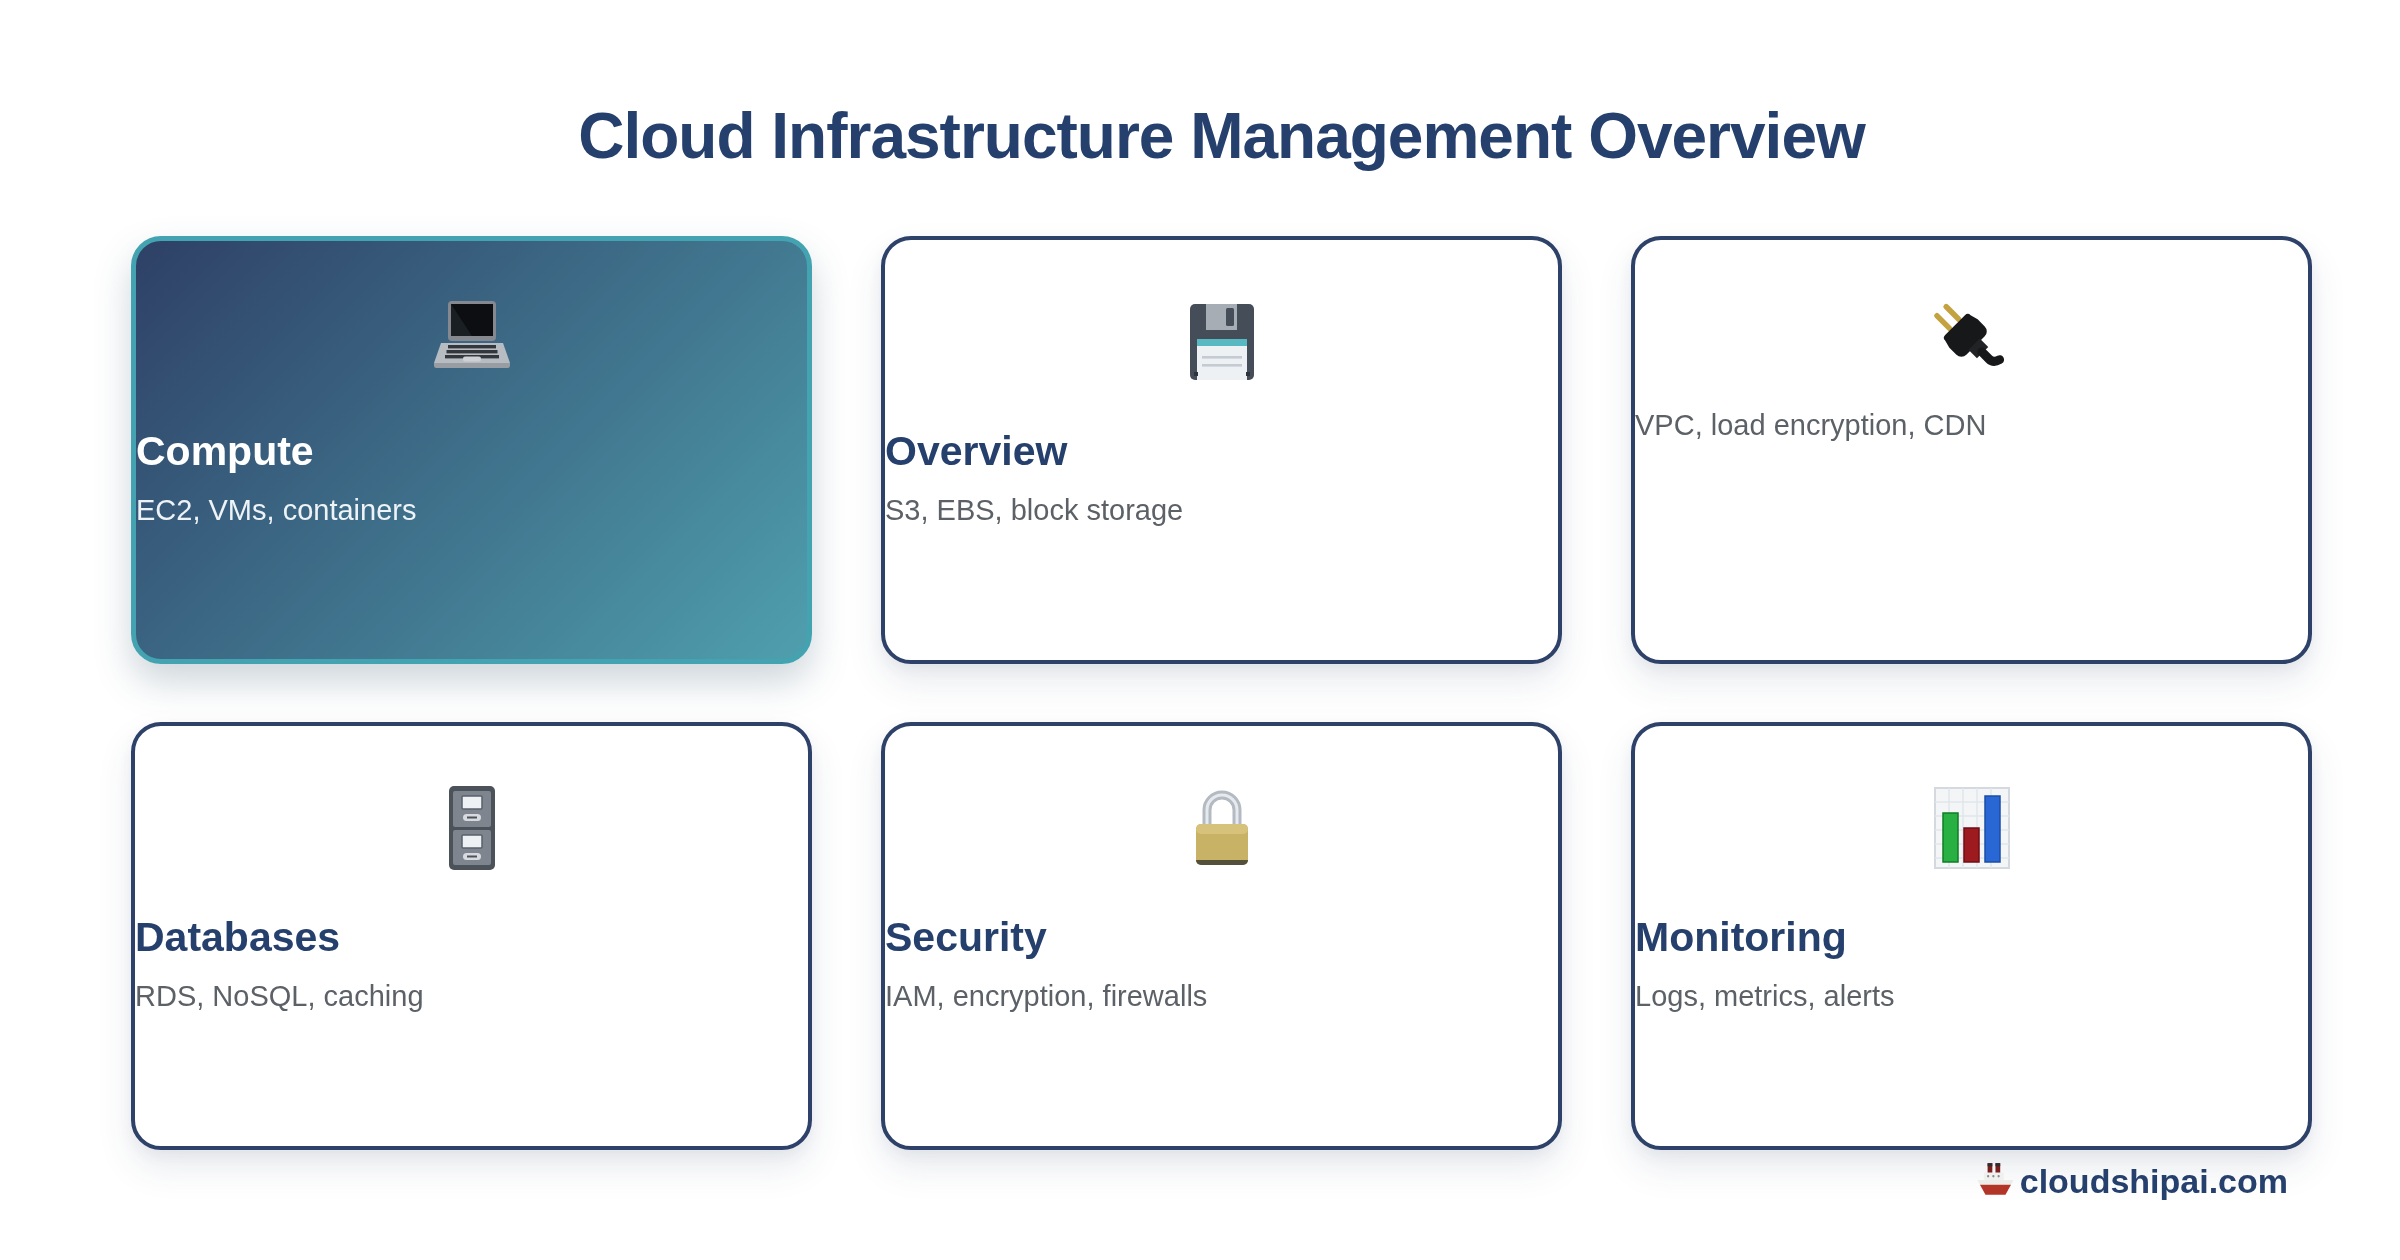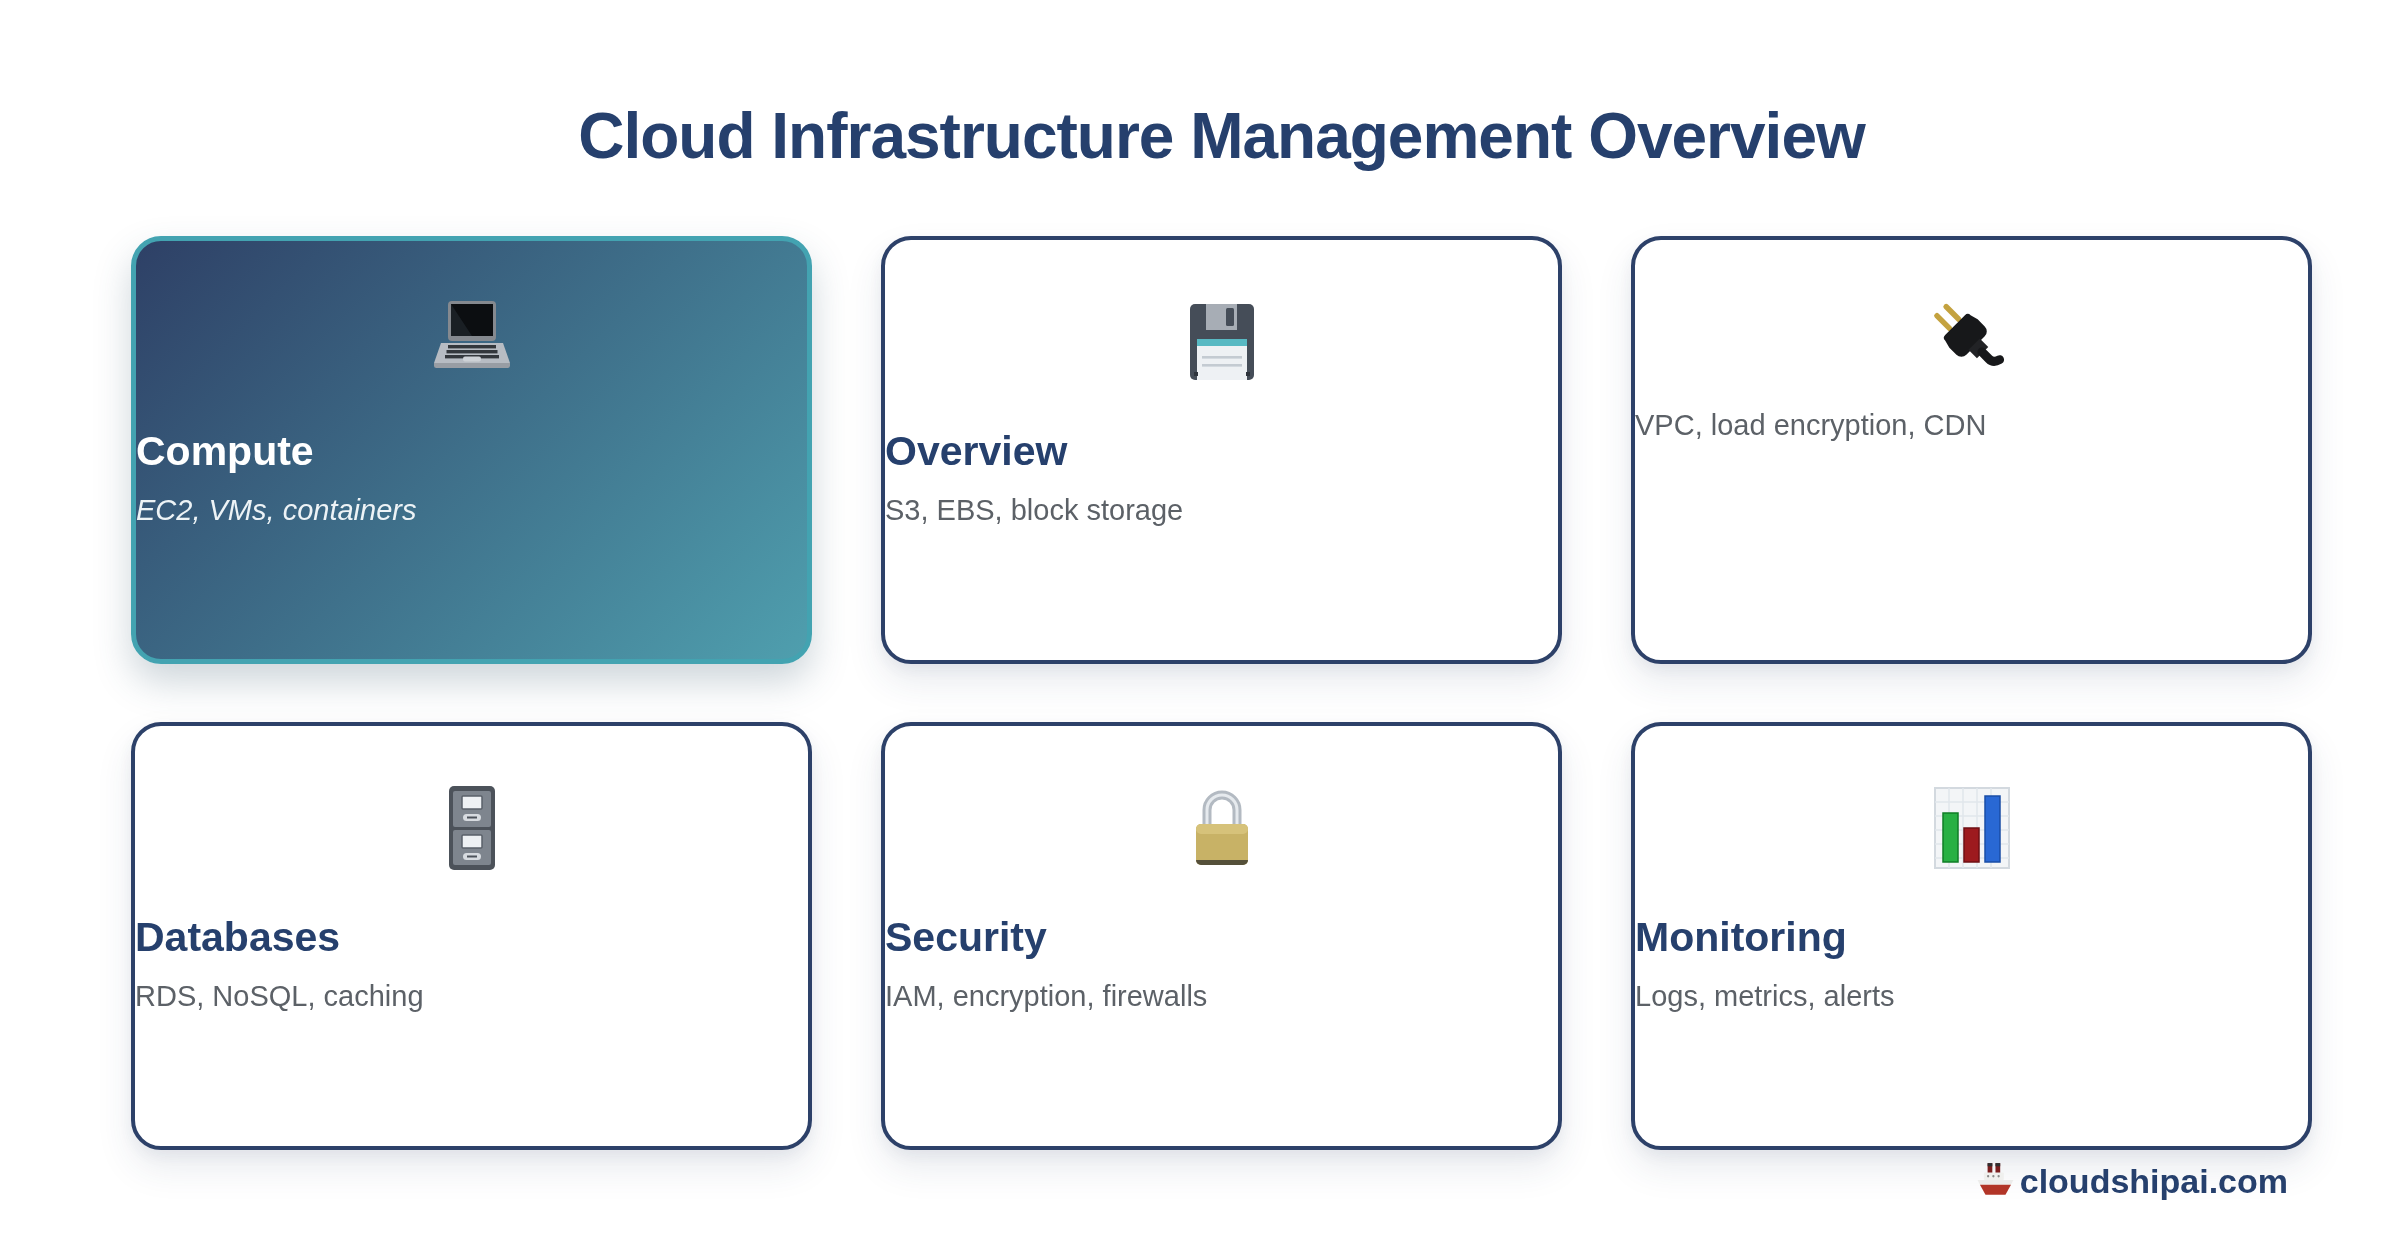--- a/index.html
+++ b/index.html
@@ -61,21 +61,21 @@
     color:var(--navy,#26406d);
     line-height:1.15;
   }
   .card.active .card-title{ color:#ffffff; }
   .card-subtitle{
     margin:20px 0 0;
     font-size:29px; font-weight:400;
     color:var(--gray,#5c6167);
     line-height:1.1;
   }
-  .card.active .card-subtitle{ color:var(--activeSub,#edf3f6);font-style:italic; }
+  .card.active .card-subtitle{ color:var(--activeSub,#edf3f6); }
   .footer{
     margin-top:10px;
     display:flex; justify-content:flex-end; align-items:center;
     gap:3px; padding-right:24px;
   }
   .footer .ship{ width:42px; height:42px; display:block; }
   .brand{
     font-size:34px; font-weight:700;
     color:var(--navy,#26406d);
     cursor:pointer;

